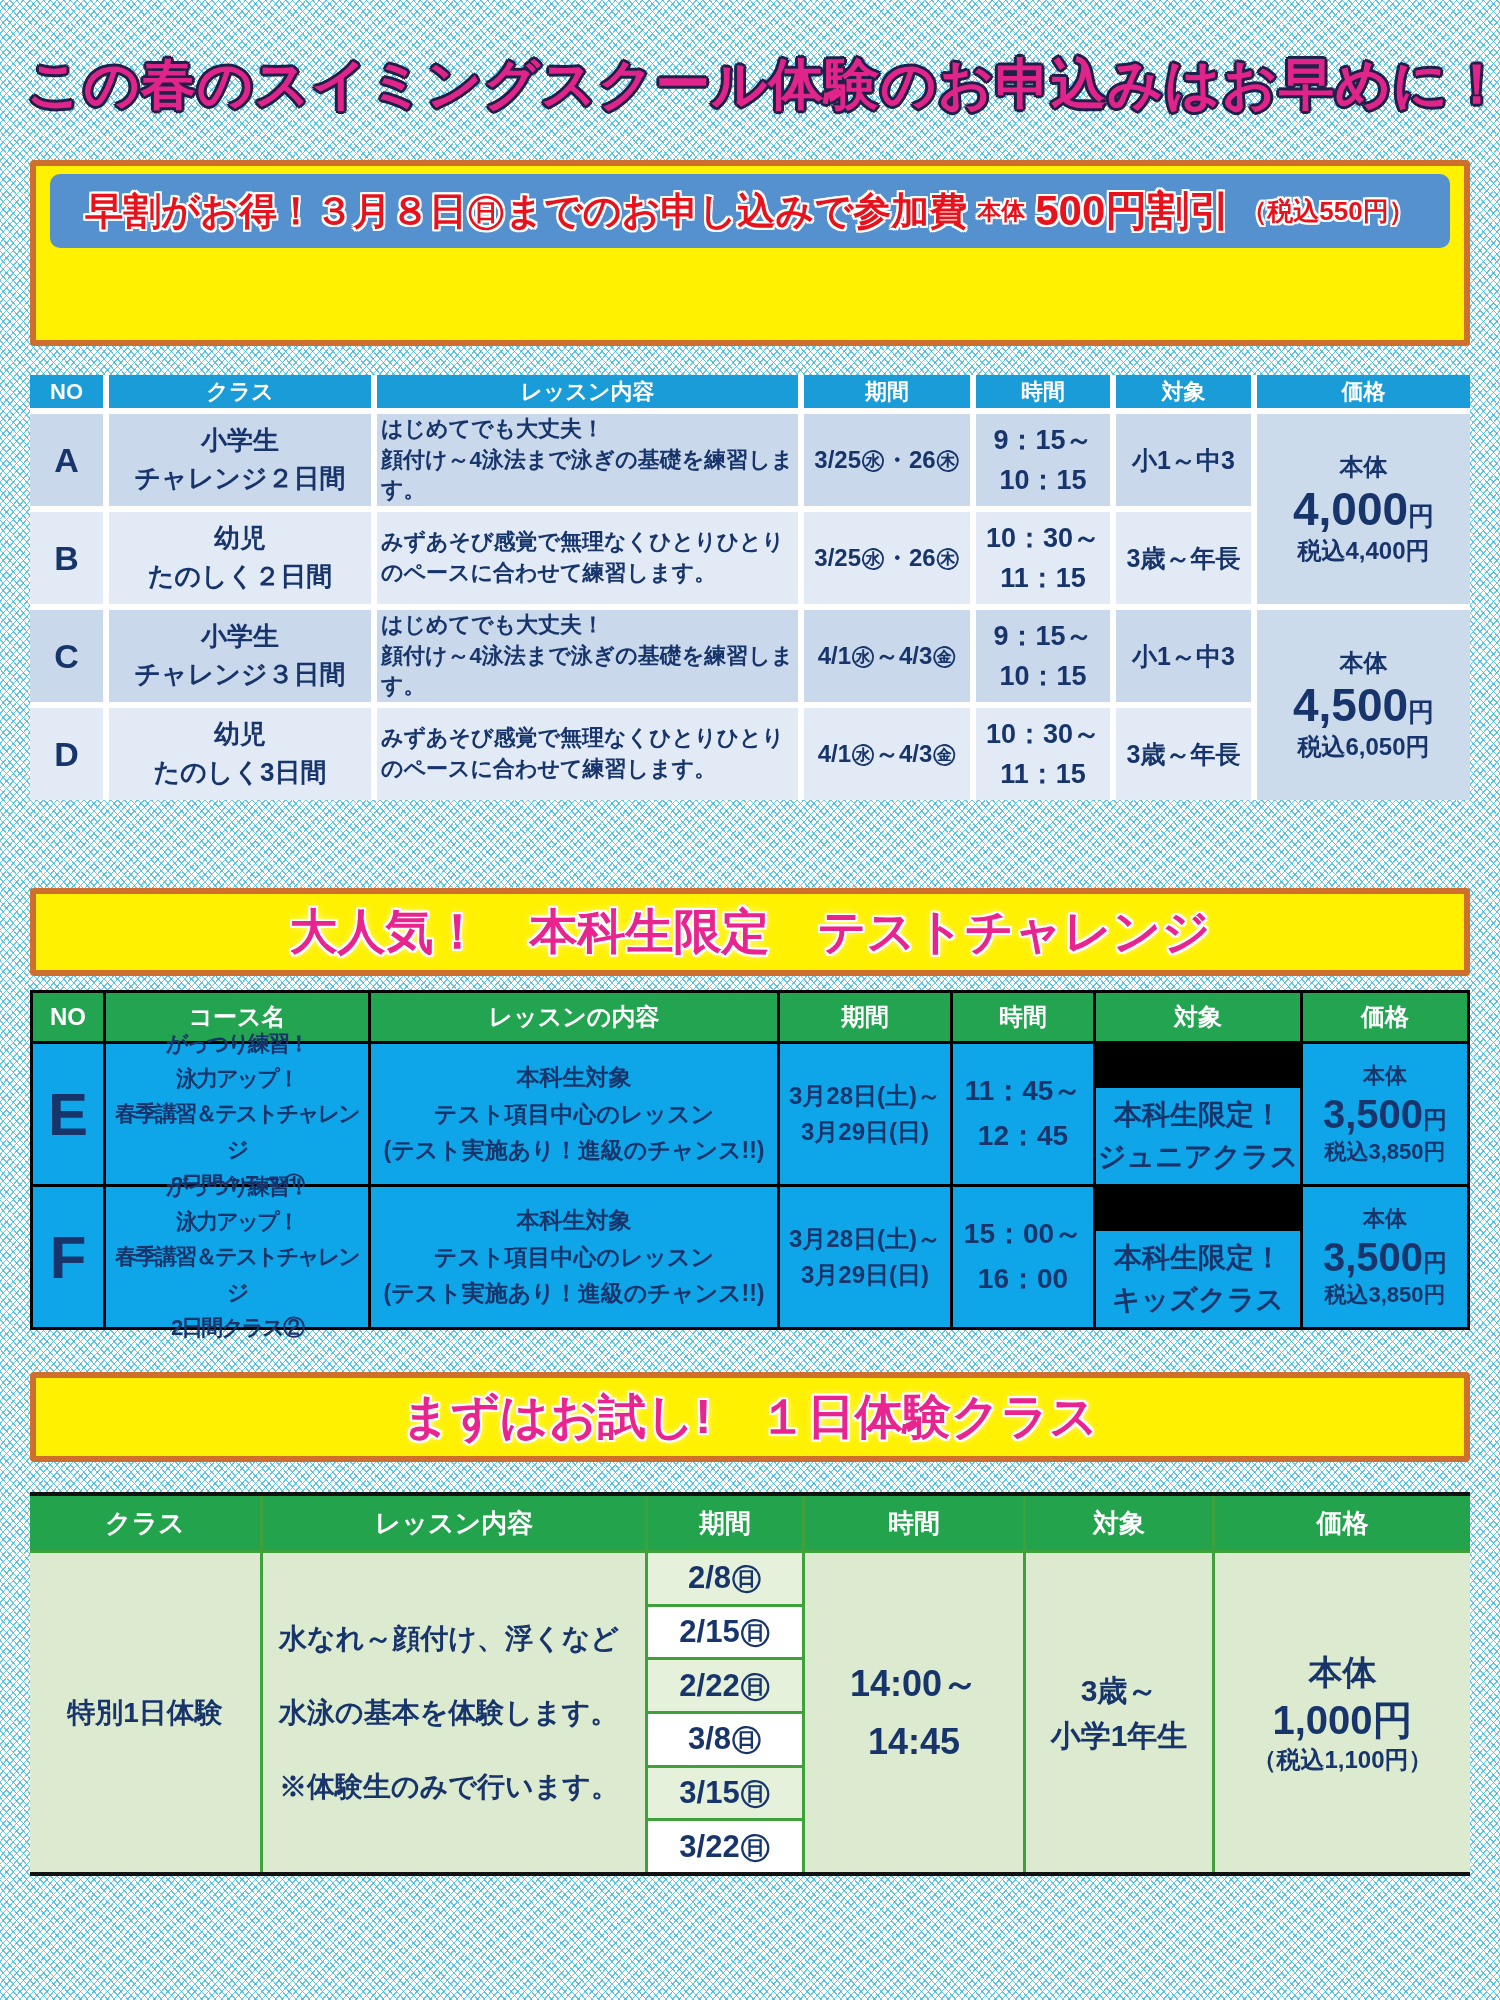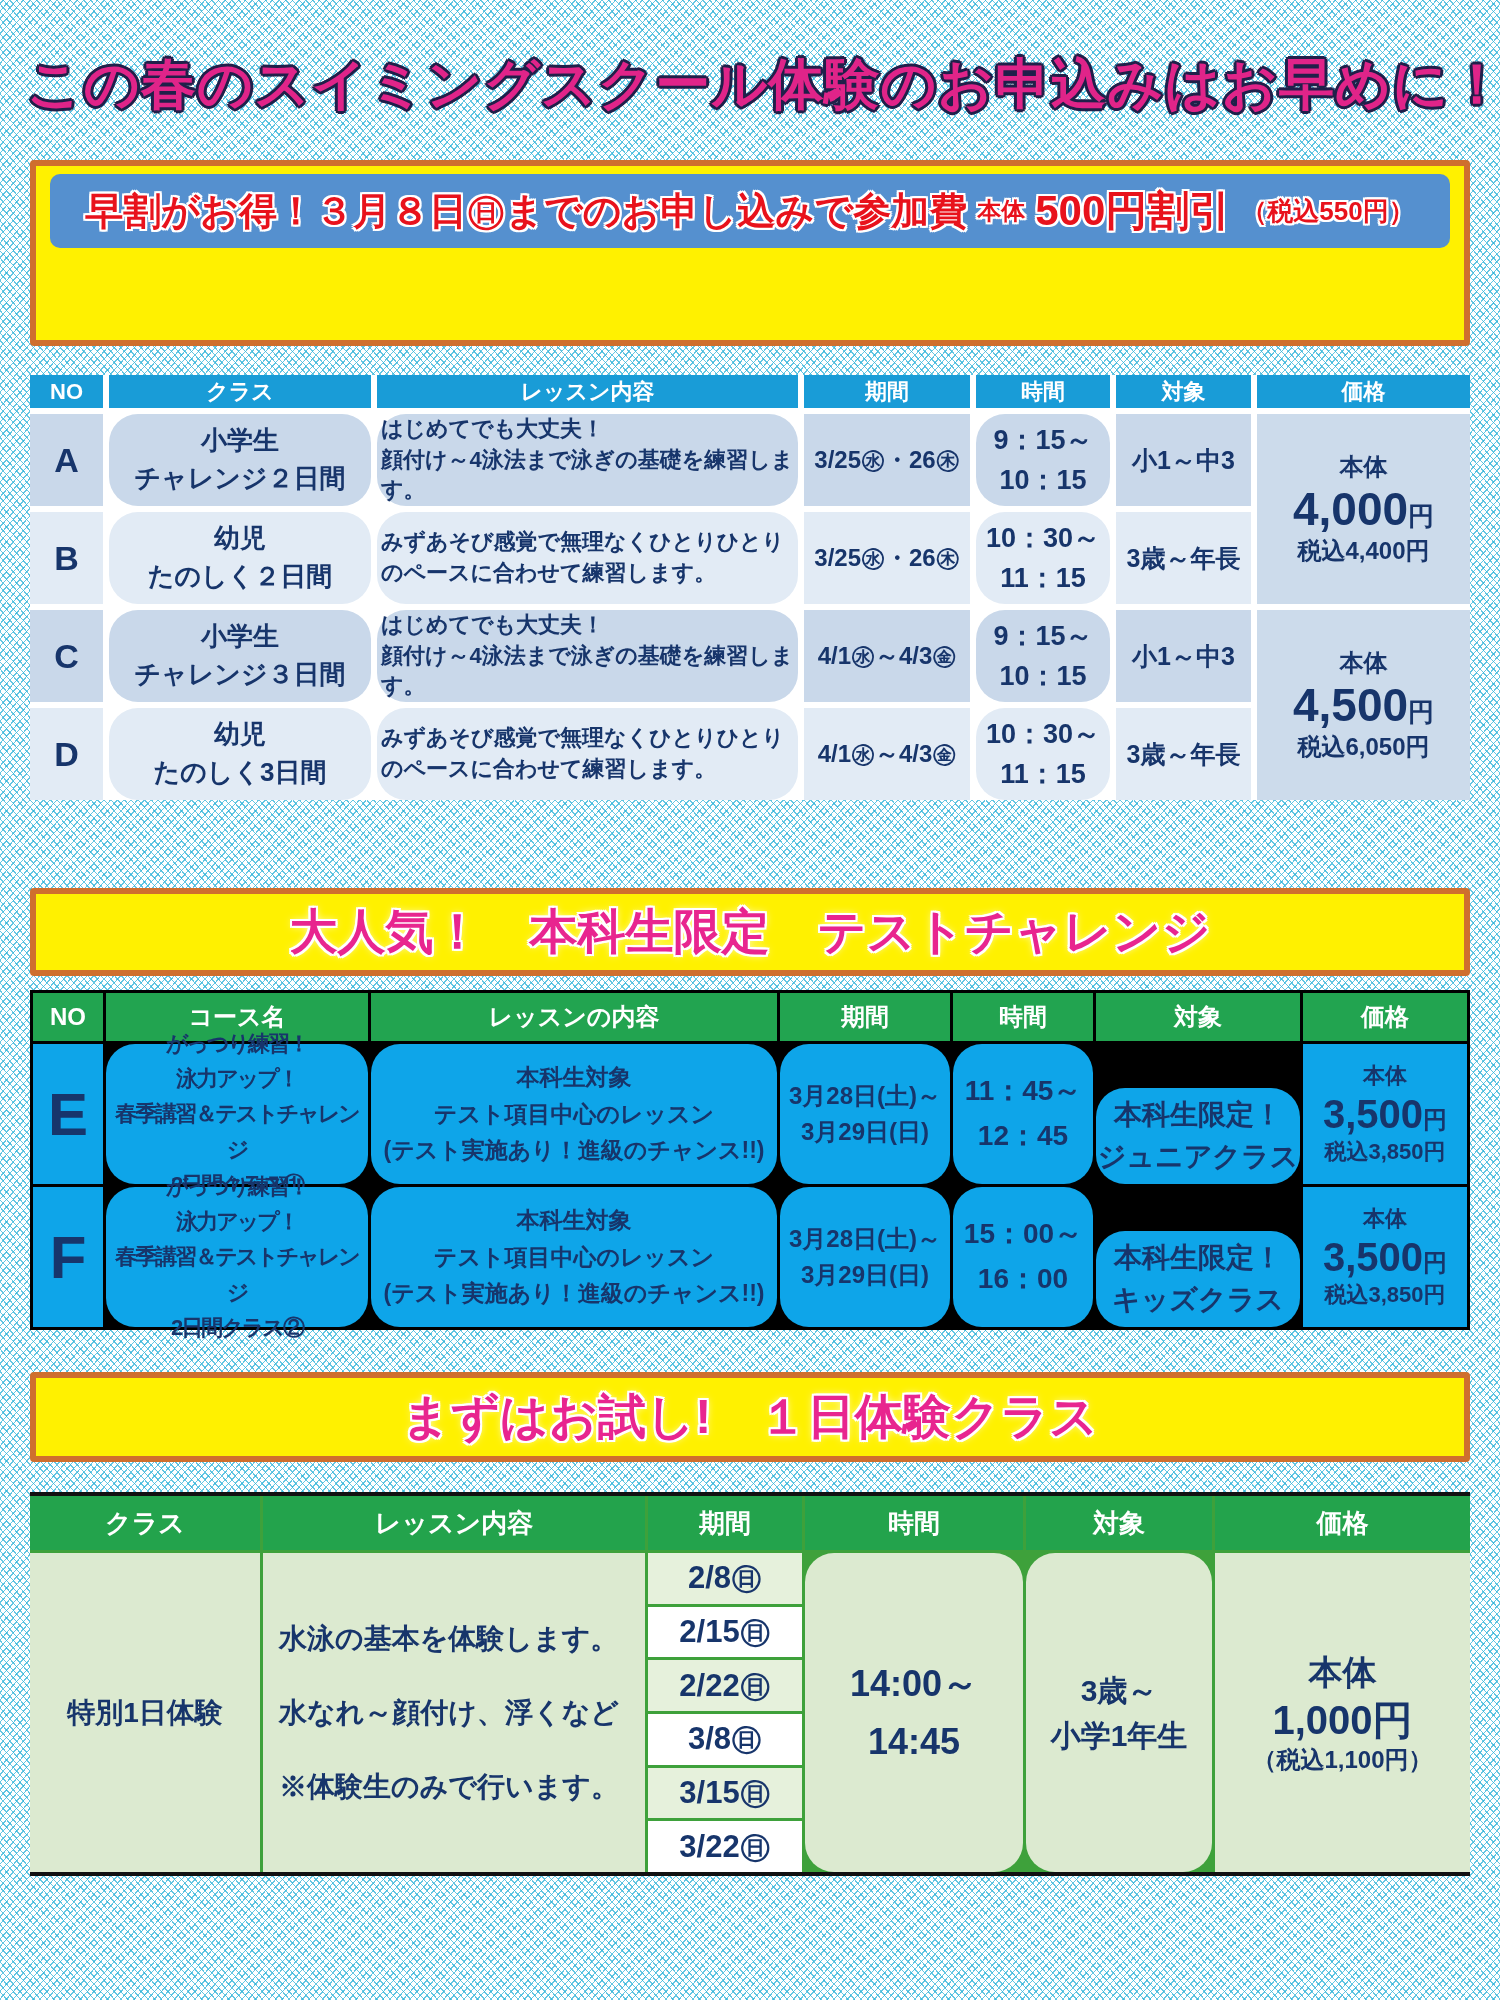--- a/index.html
+++ b/index.html
@@ -50,21 +50,21 @@
   .t1{
     left:30px;top:375px;width:1440px;height:425px;background:#fff;
     display:grid;gap:6px;
     grid-template-columns:73px 262px 421px 166px 134px 135px 213px;
     grid-template-rows:33px 92px 92px 92px 92px;
   }
   .t1 .hd{background:#199cd7;color:#fff;font-size:22px;font-weight:bold;
           display:flex;align-items:center;justify-content:center;}
   .c{display:flex;flex-direction:column;align-items:center;justify-content:center;
      color:#17356b;font-weight:bold;text-align:center;}
-  .pre{white-space:pre-line;border-radius:29px;}
+  .pre{white-space:pre-line;}
   .shade-a{background:#c9d8ea;}
   .shade-b{background:#e2ebf5;}
   .t1 .no{font-size:34px;}
   .t1 .cls{font-size:26px;line-height:1.45;}
   .t1 .les{font-size:22px;line-height:1.4;align-items:flex-start;text-align:left;padding:0 4px;}
   .t1 .per{font-size:24px;}
   .t1 .tim{font-size:27px;line-height:1.5;}
   .t1 .tgt{font-size:25px;}
   .t1 .price{background:#ccdbeb;}
   .price .p-label{font-size:24px;}
@@ -250,22 +250,22 @@
 <div class="abs t3">
   <div class="hd">クラス</div>
   <div class="hd">レッスン内容</div>
   <div class="hd">期間</div>
   <div class="hd">時間</div>
   <div class="hd">対象</div>
   <div class="hd">価格</div>
 
   <div class="c cls">特別1日体験</div>
   <div class="c lesson">
+    <div>水なれ～顔付け、浮くなど</div>
     <div>水泳の基本を体験します。</div>
-    <div>水なれ～顔付け、浮くなど</div>
     <div>※体験生のみで行います。</div>
   </div>
   <div class="datecol">
     <div class="date-box date-green">2/8㊐</div>
     <div class="date-box date-white">2/15㊐</div>
     <div class="date-box date-green">2/22㊐</div>
     <div class="date-box date-white">3/8㊐</div>
     <div class="date-box date-green">3/15㊐</div>
     <div class="date-box date-white">3/22㊐</div>
   </div>

